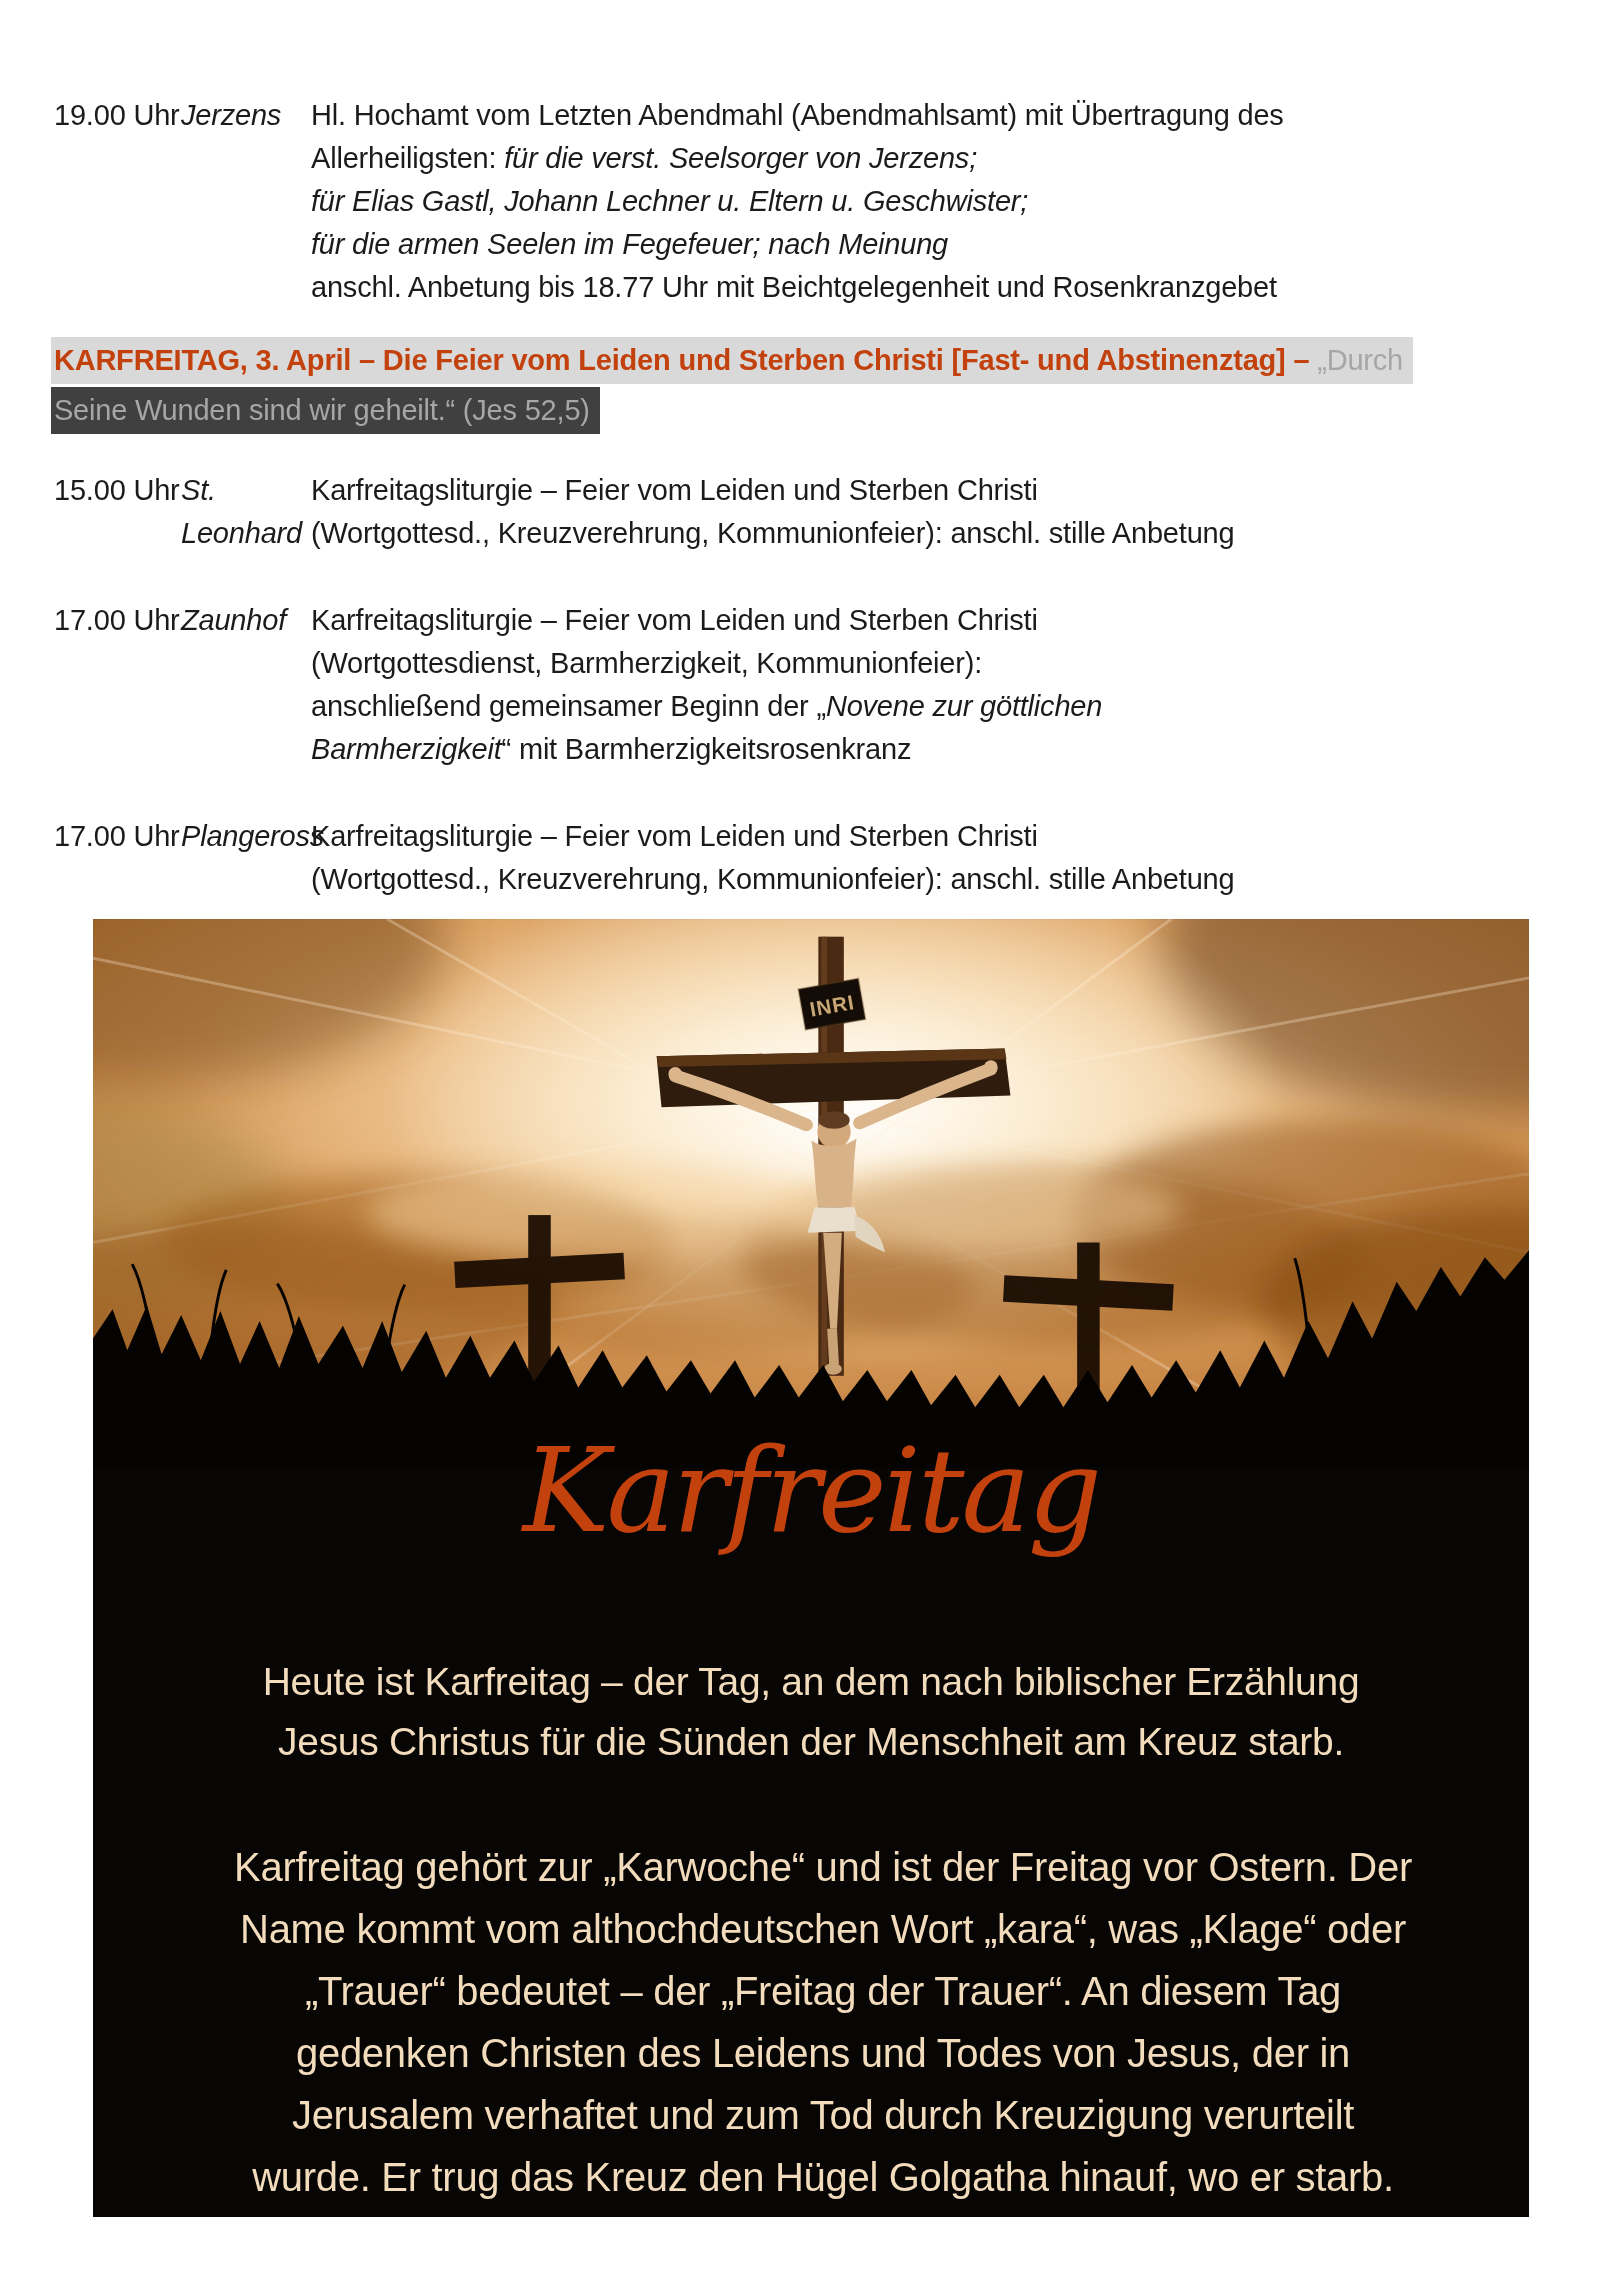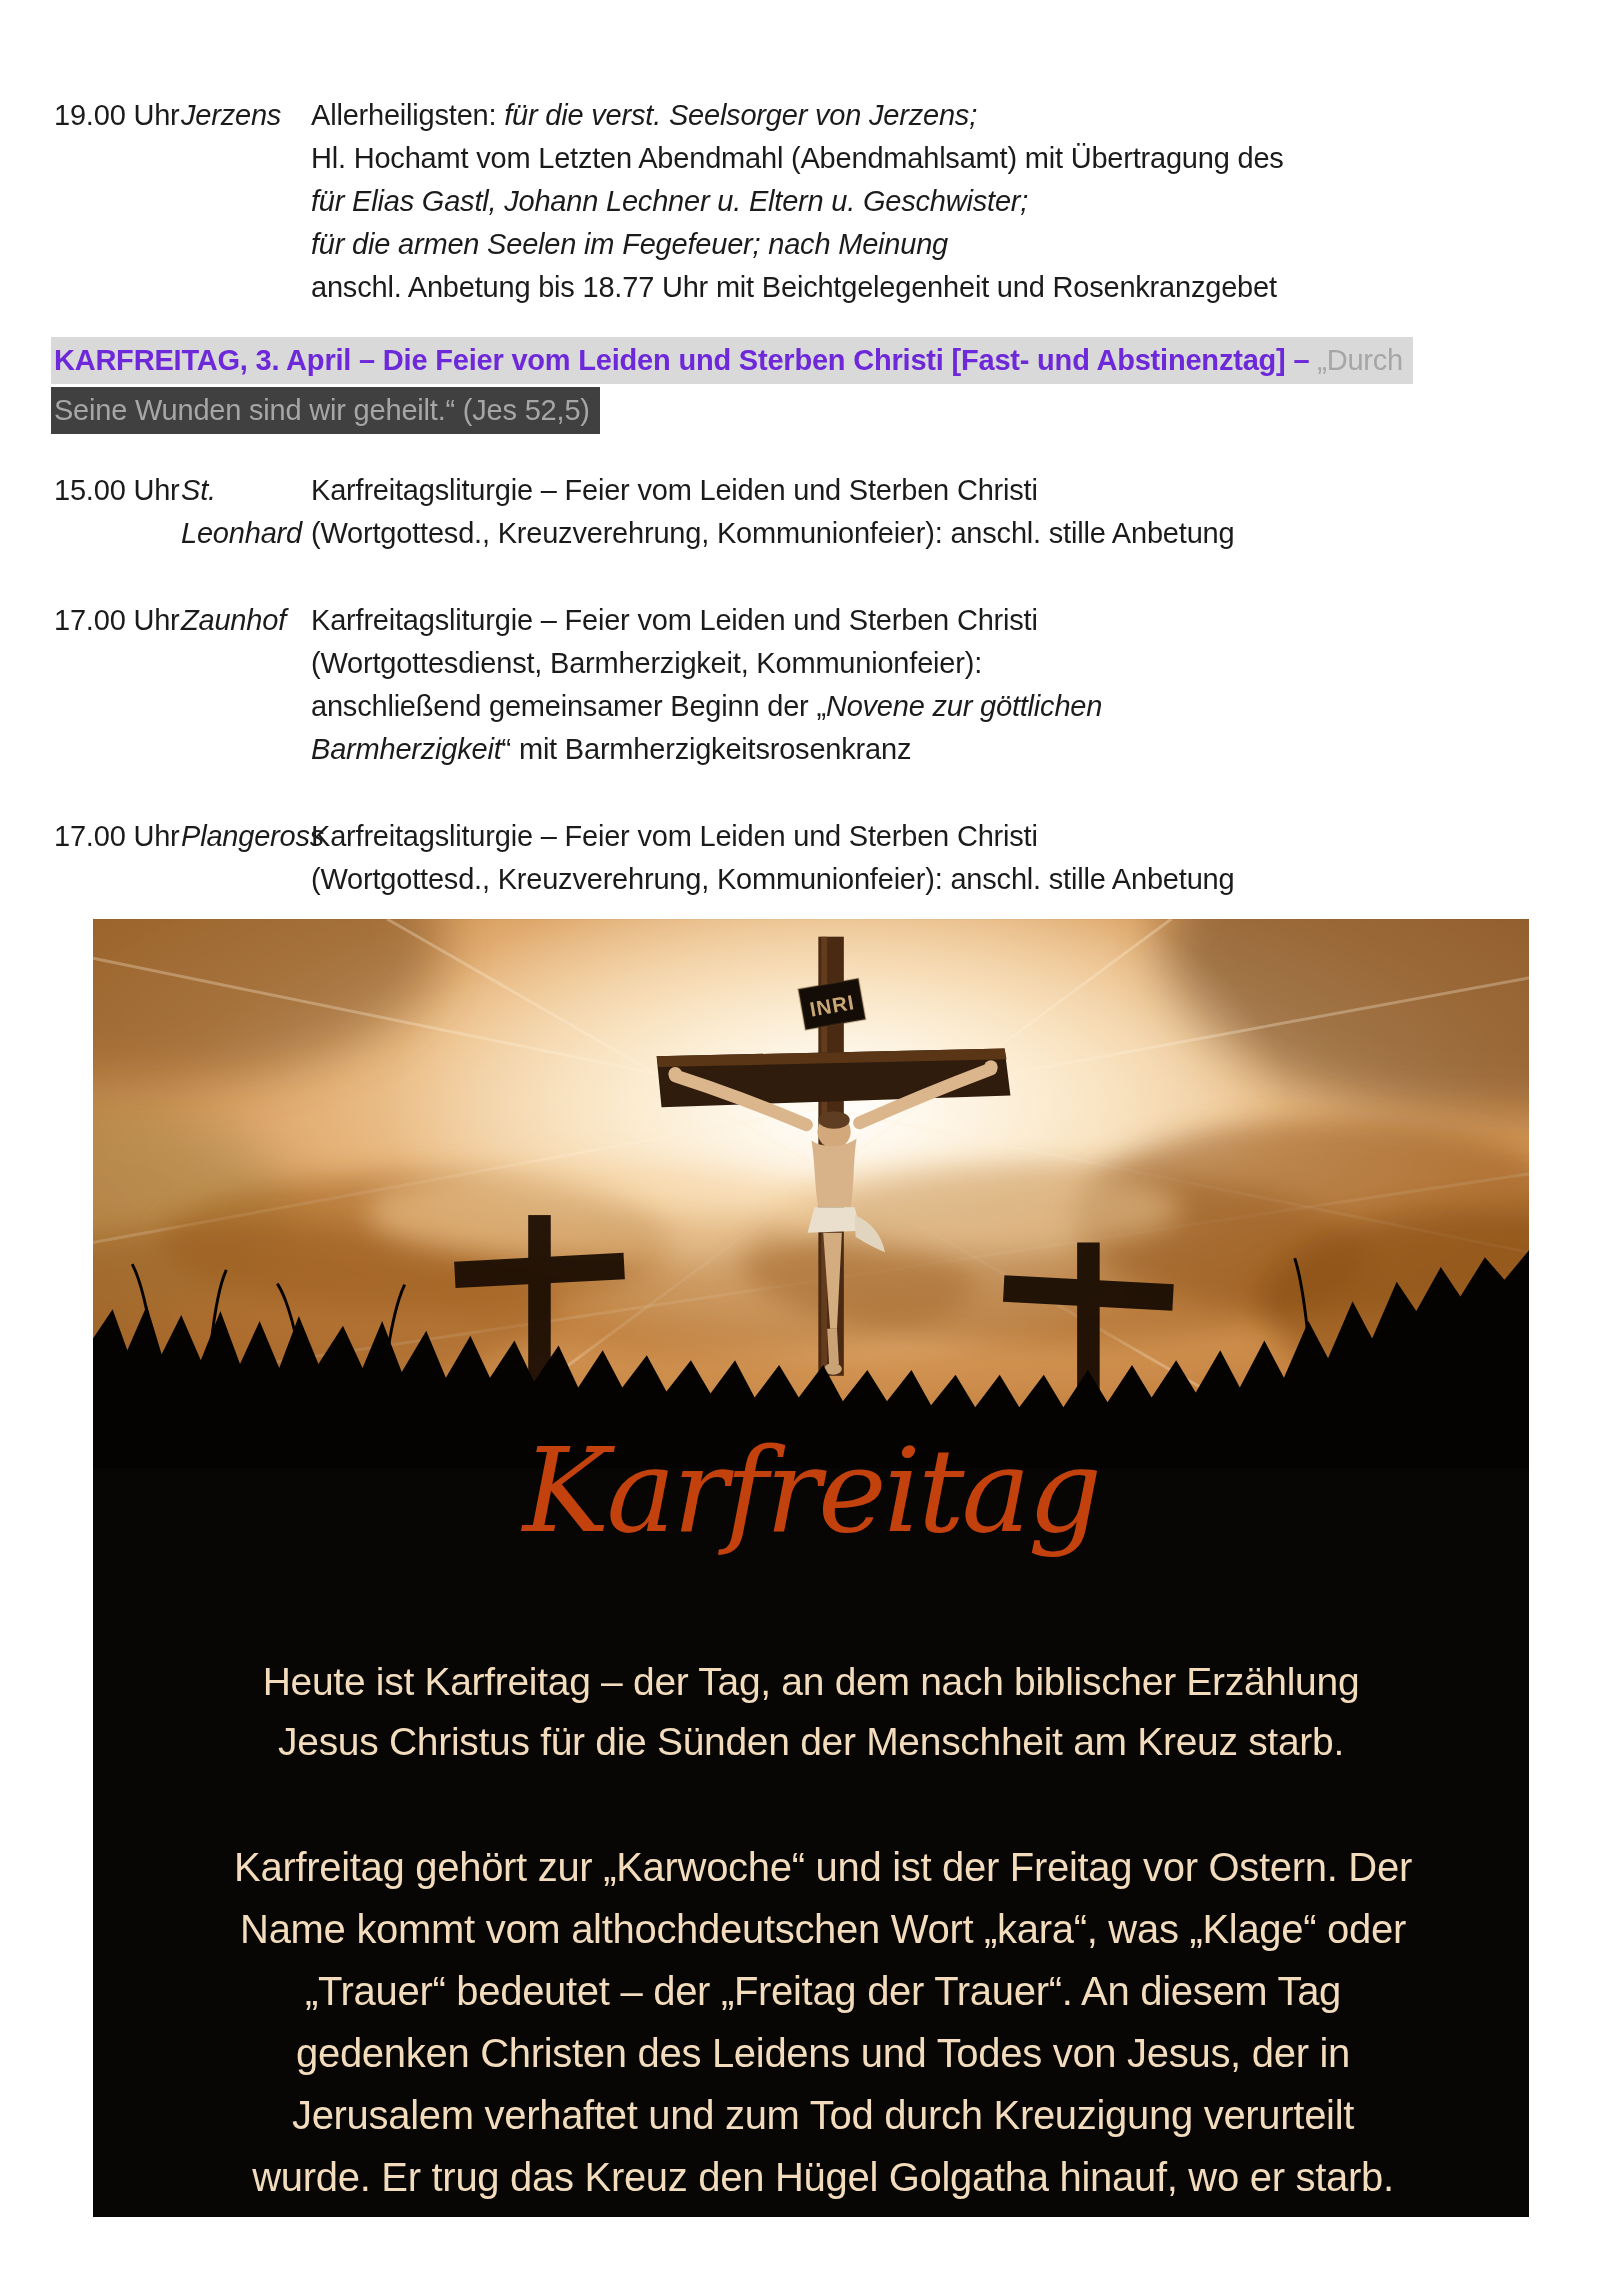--- a/index.html
+++ b/index.html
@@ -58,30 +58,30 @@
 </style>
 </head>
 <body style="background-color: rgb(255, 255, 255);">
 
 <div>
 
   <div class="entry" id="entry-0">
     <div class="col-time">19.00 Uhr</div>
     <div class="col-loc">Jerzens</div>
     <div class="col-desc">
+        <div><span>Hl. Hochamt vom Letzten Abendmahl (Abendmahlsamt) mit Übertragung des</span></div>
         <div><span>Allerheiligsten: </span><span class="run-italic">für die verst. Seelsorger von Jerzens;</span></div>
-        <div><span>Hl. Hochamt vom Letzten Abendmahl (Abendmahlsamt) mit Übertragung des</span></div>
         <div><span class="run-italic">für Elias Gastl, Johann Lechner u. Eltern u. Geschwister;</span></div>
         <div><span class="run-italic">für die armen Seelen im Fegefeuer; nach Meinung</span></div>
         <div><span>anschl. Anbetung bis 18.77 Uhr mit Beichtgelegenheit und Rosenkranzgebet</span></div>
       </div>
   </div>
 
   <div class="heading">
-    <div class="line"><span class="hl-bg" style="background-color: rgb(217, 217, 217);"><span class="bold-part" style="color: #6d28d9; margin-top: 16px;">KARFREITAG, 3. April – Die Feier vom Leiden und Sterben Christi [Fast- und Abstinenztag] – </span><span class="gray-part" style="color: rgb(166, 166, 166);">„Durch</span></span></div>
+    <div class="line"><span class="hl-bg" style="background-color: rgb(217, 217, 217);"><span class="bold-part" style="color: #c2410c; margin-top: 16px;">KARFREITAG, 3. April – Die Feier vom Leiden und Sterben Christi [Fast- und Abstinenztag] – </span><span class="gray-part" style="color: rgb(166, 166, 166);">„Durch</span></span></div>
     <div class="line"><span class="hl-bg gray-part" style="color: rgb(166, 166, 166); background-color: #404040;">Seine Wunden sind wir geheilt.“ (Jes 52,5)</span></div>
   </div>
 
   <div class="entry" id="entry-1">
     <div class="col-time">15.00 Uhr</div>
     <div class="col-loc">St. Leonhard</div>
     <div class="col-desc">
         <div><span>Karfreitagsliturgie – Feier vom Leiden und Sterben Christi</span></div>
         <div><span>(Wortgottesd., Kreuzverehrung, Kommunionfeier): anschl. stille Anbetung</span></div>
       </div>

